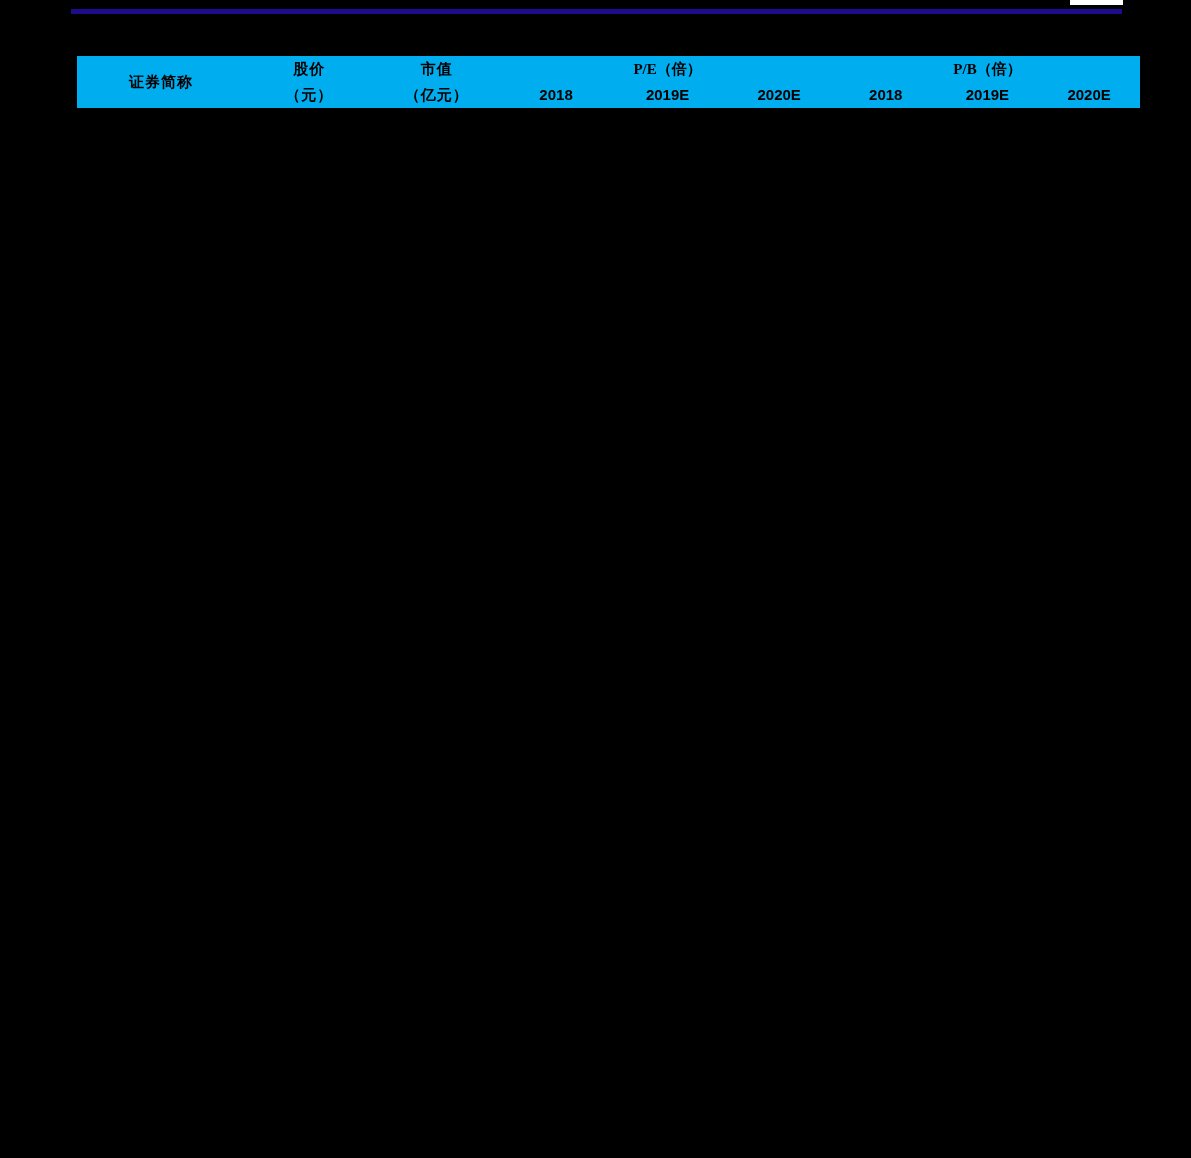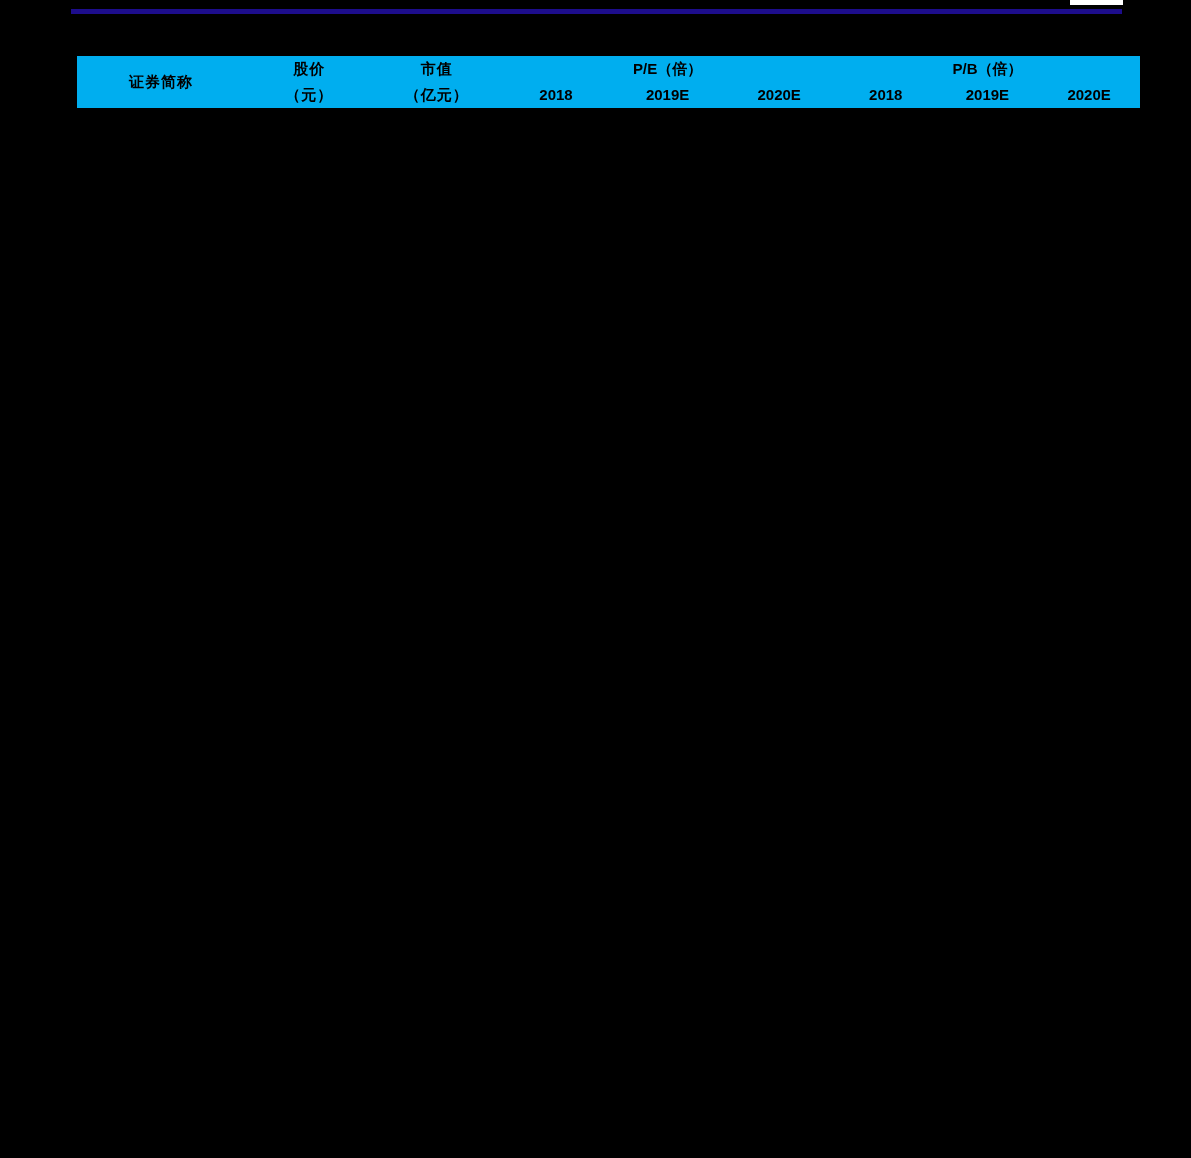--- a/index.html
+++ b/index.html
@@ -73,21 +73,21 @@
   }
   
   .num {
     font-family: "Liberation Sans", sans-serif;
     font-size: 15px;
     font-weight: bold;
     letter-spacing: 0px;
     margin-top: 42px;
   }
   .grp-title {
-    font-family: Liberation Sans, sans-serif;
+    font-family: Liberation Serif, serif;
     font-size: 15px;
     font-weight: bold;
     text-align: right;
   }
 
   
   col.c-name  { width: 168px; }
   col.c-price { width: 128px; }
   col.c-cap   { width: 127px; }
   col.c-y     { width: 111.5px; }

